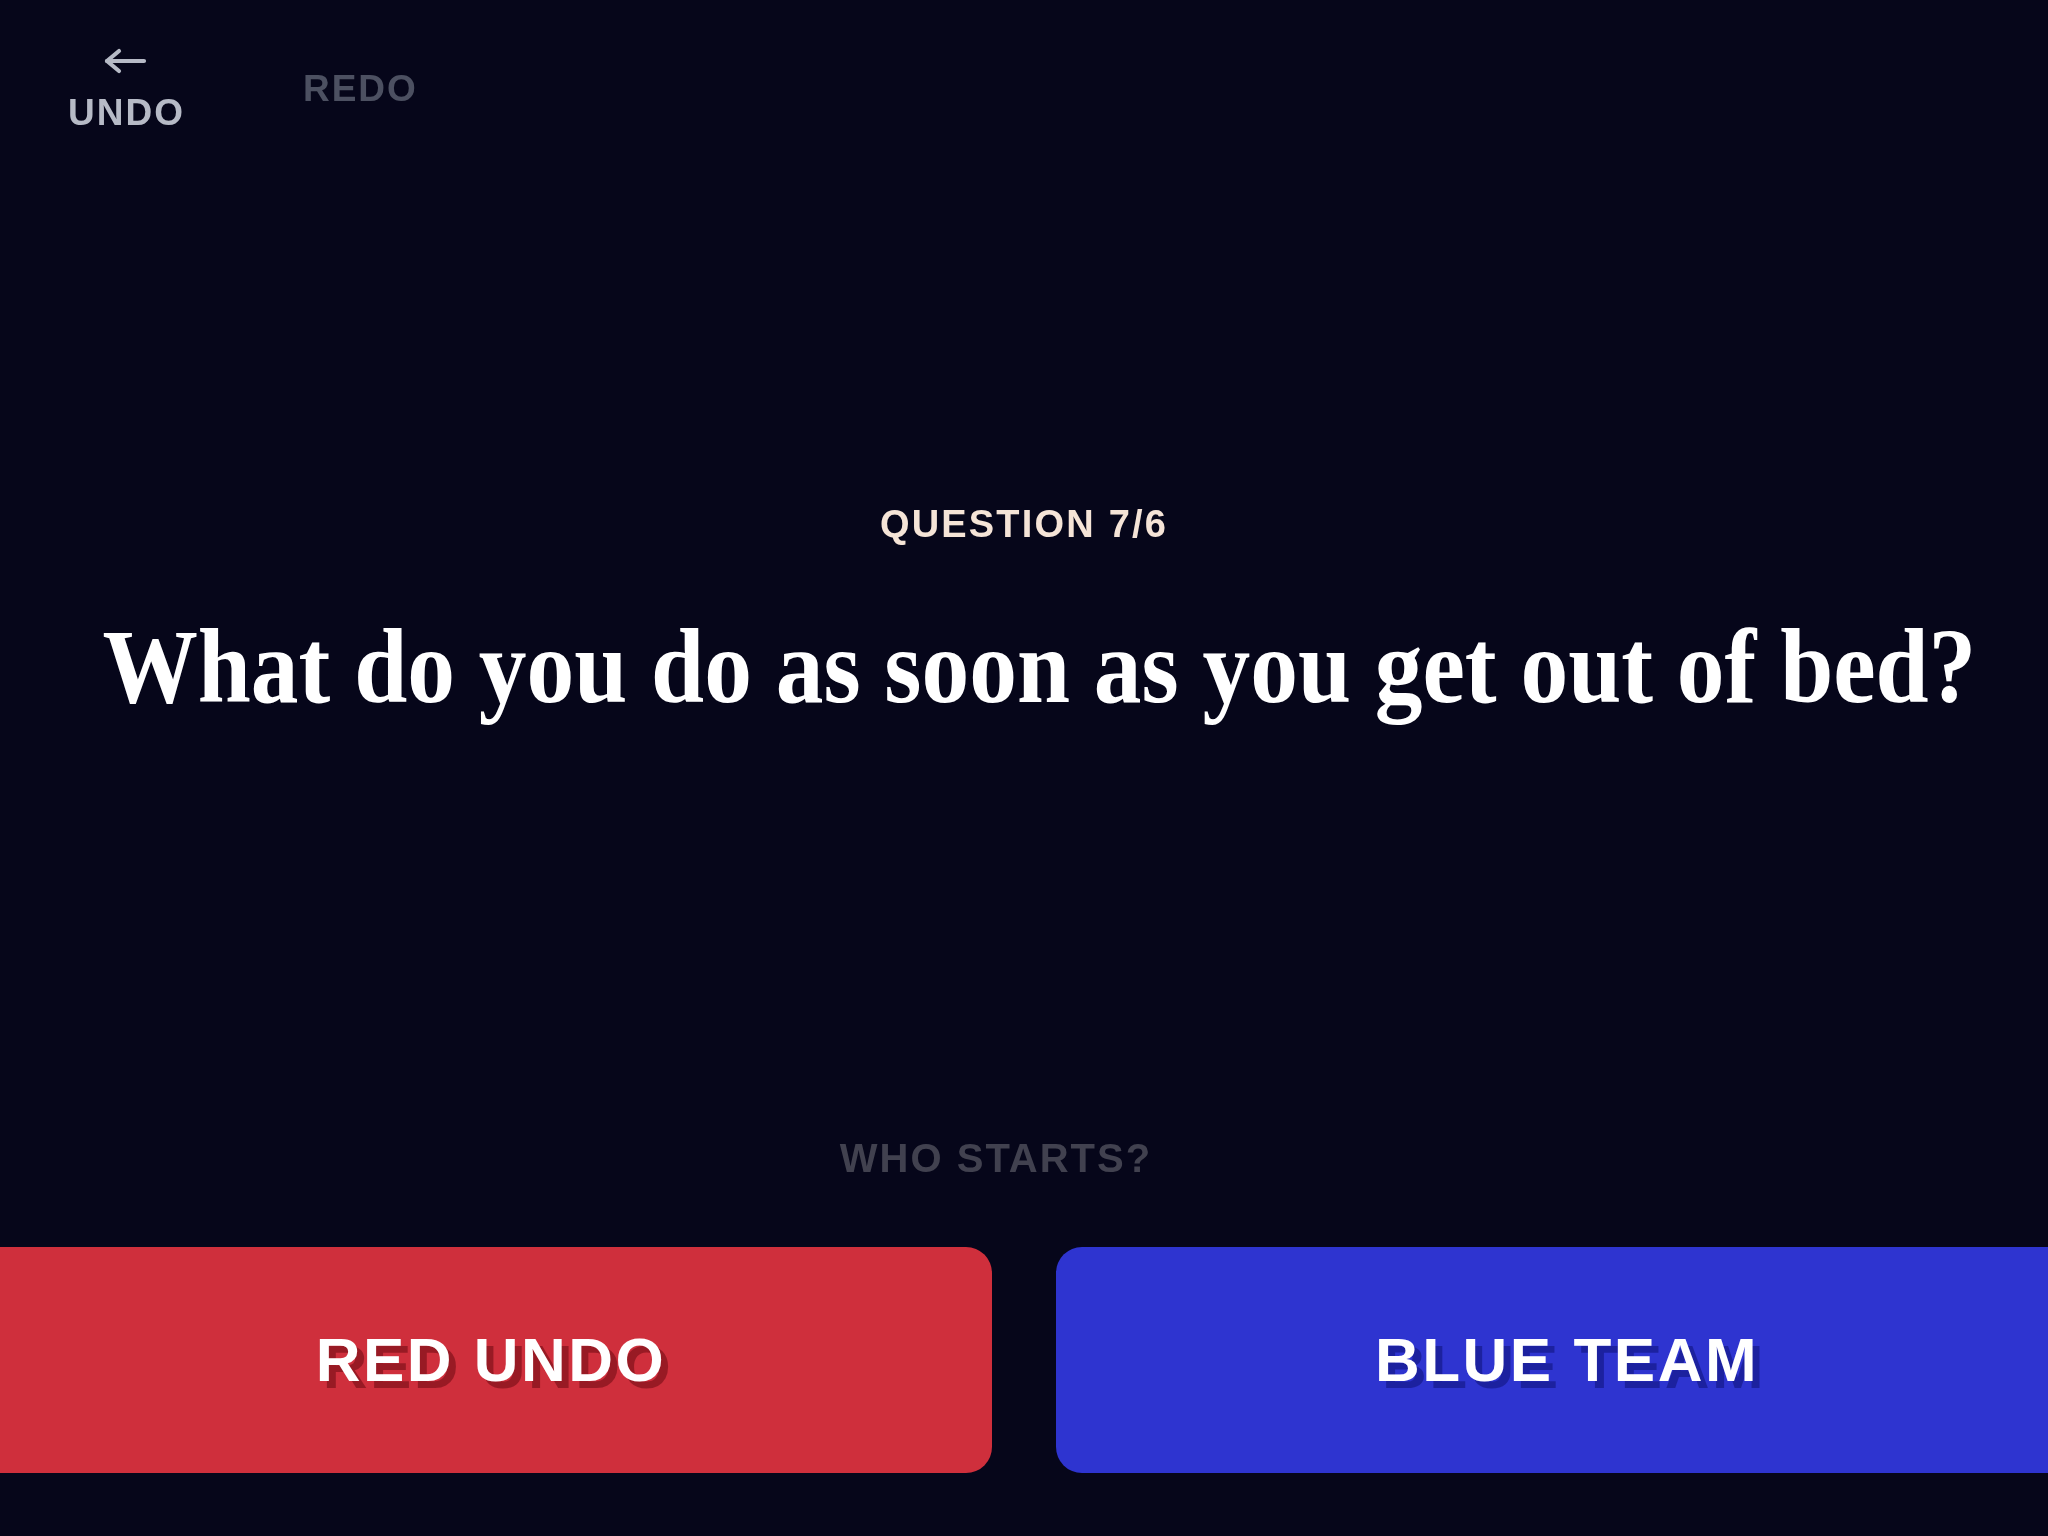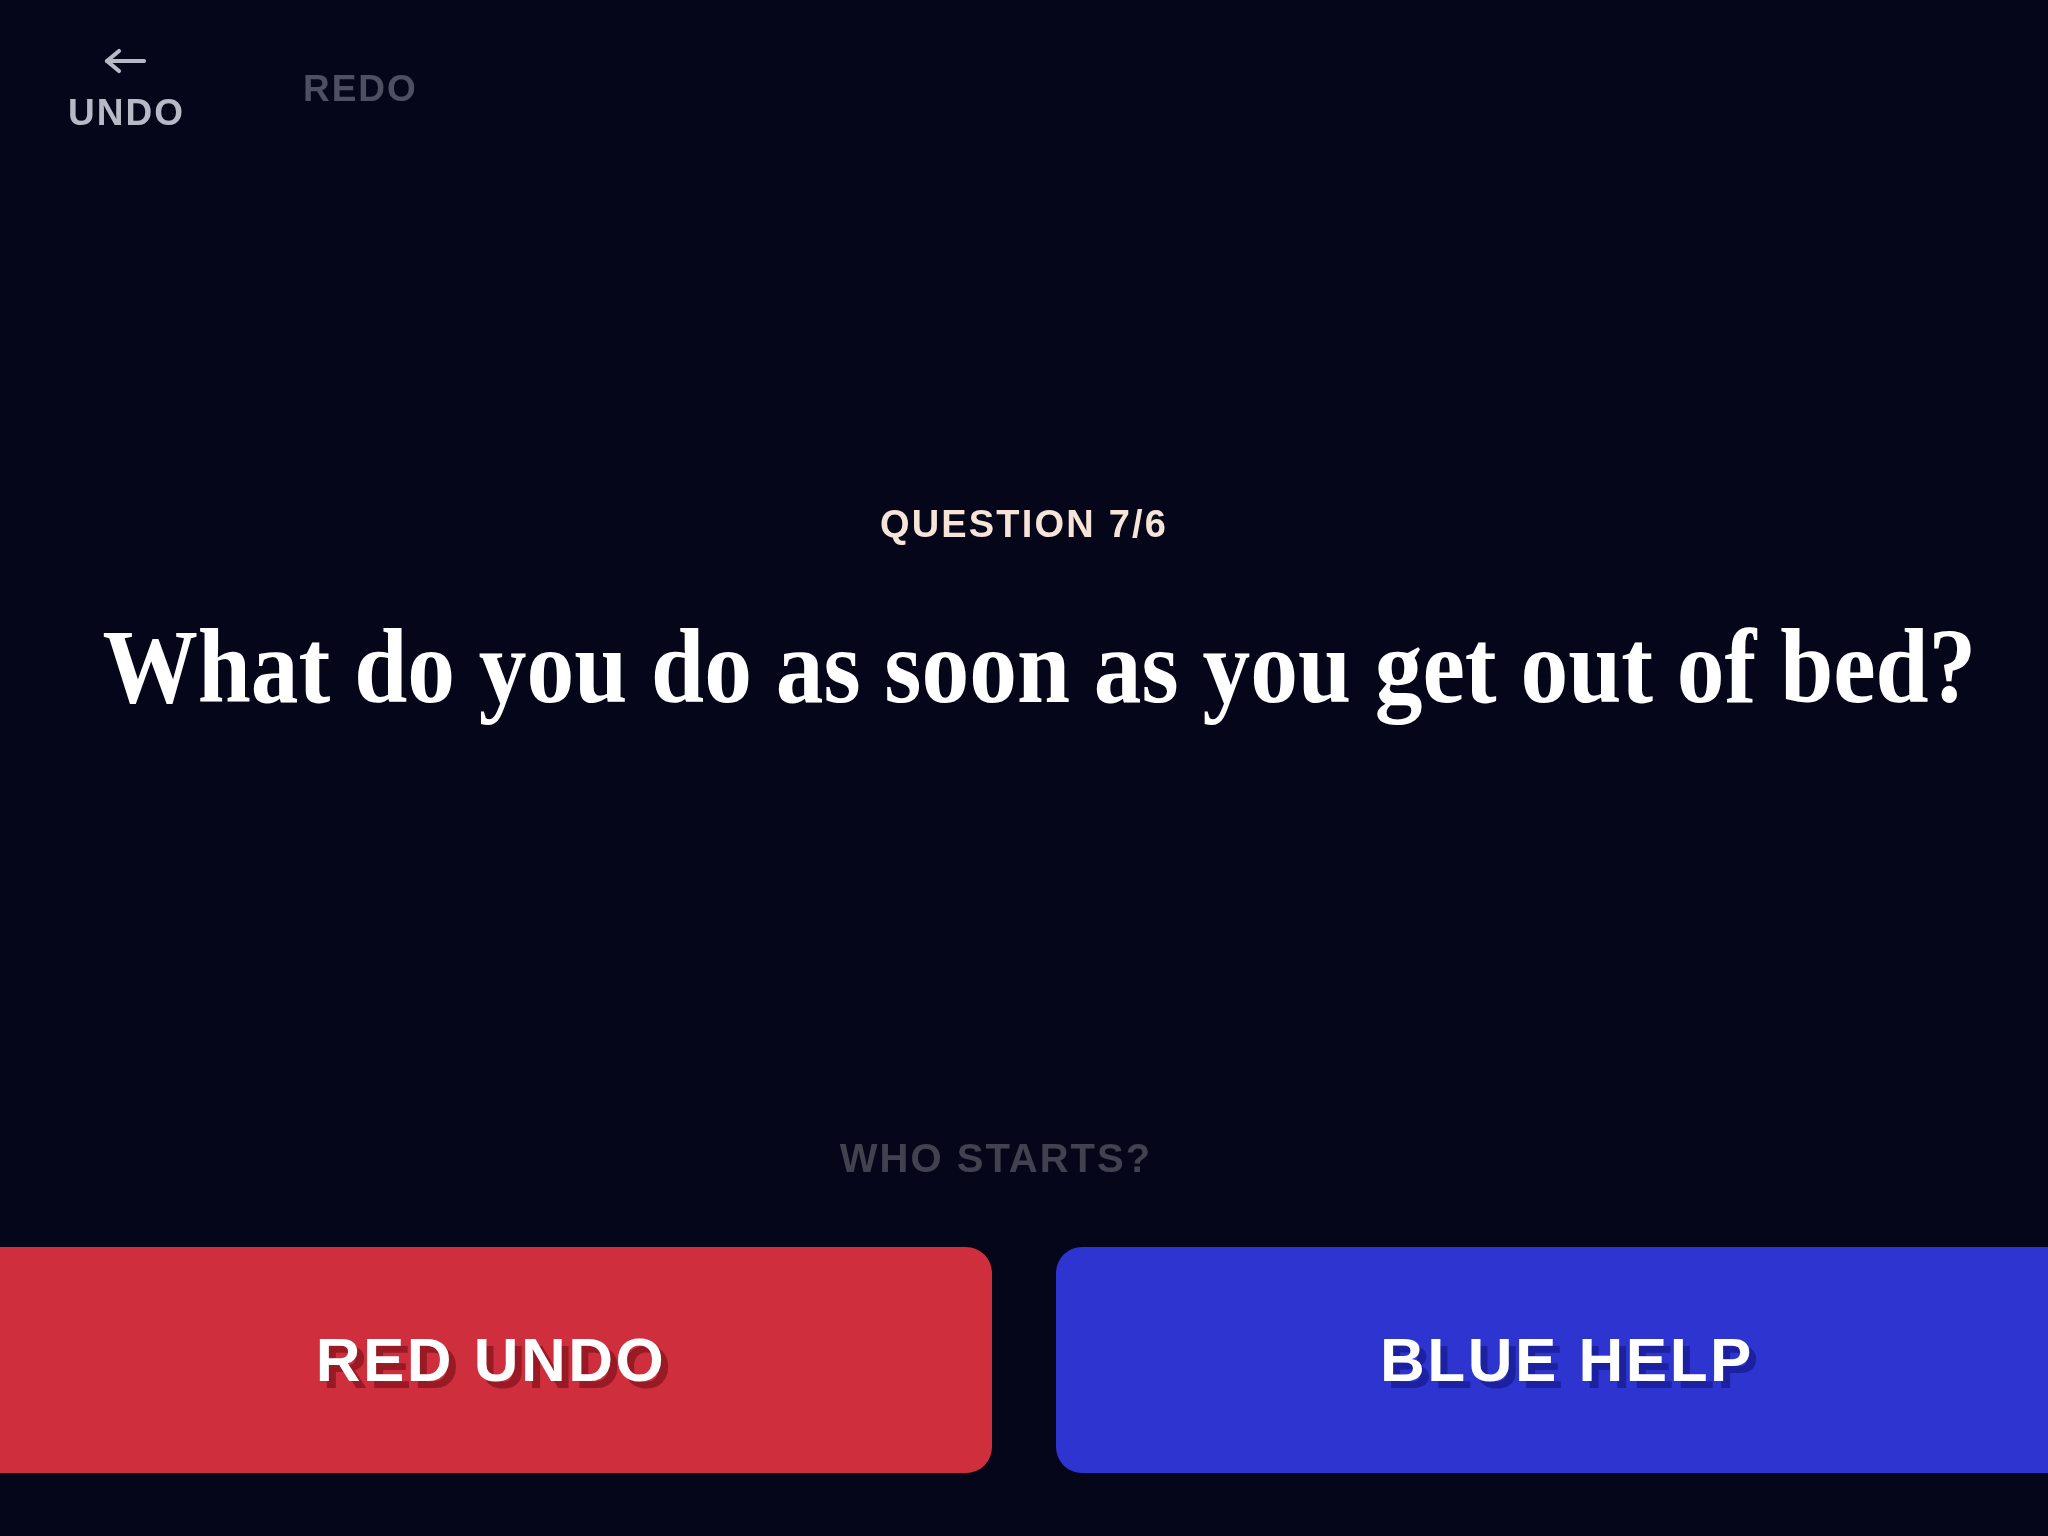--- a/index.html
+++ b/index.html
@@ -210,16 +210,16 @@
 
 </div>
 
 <div id="team-choices">
 
   <div class="team-btn" id="team-red">
     <span class="team-label">RED UNDO</span>
   </div>
 
   <div class="team-btn" id="team-blue">
-    <span class="team-label">BLUE HELP</span>
+    <span class="team-label">BLUE TEAM</span>
   </div>
 
 </div>
 
 </body></html>

